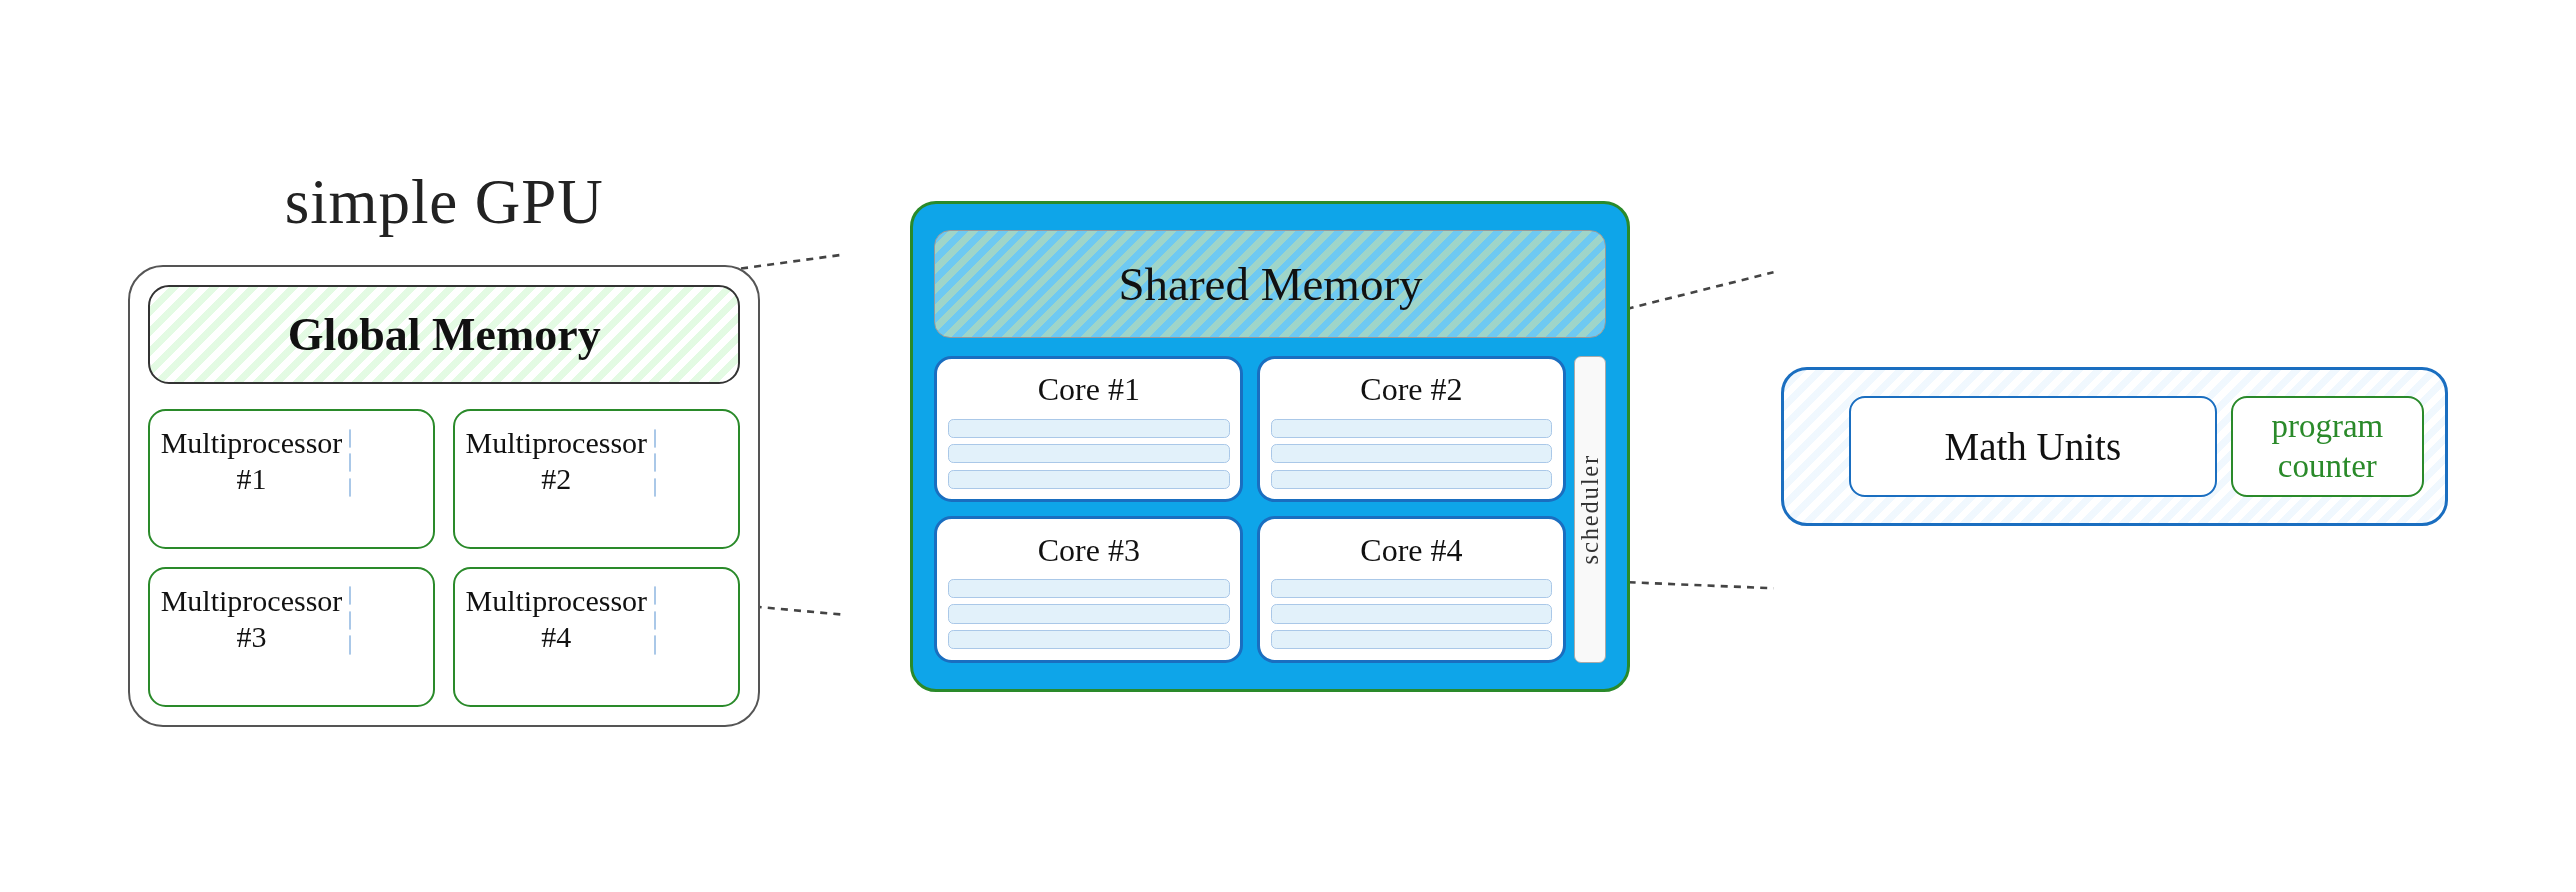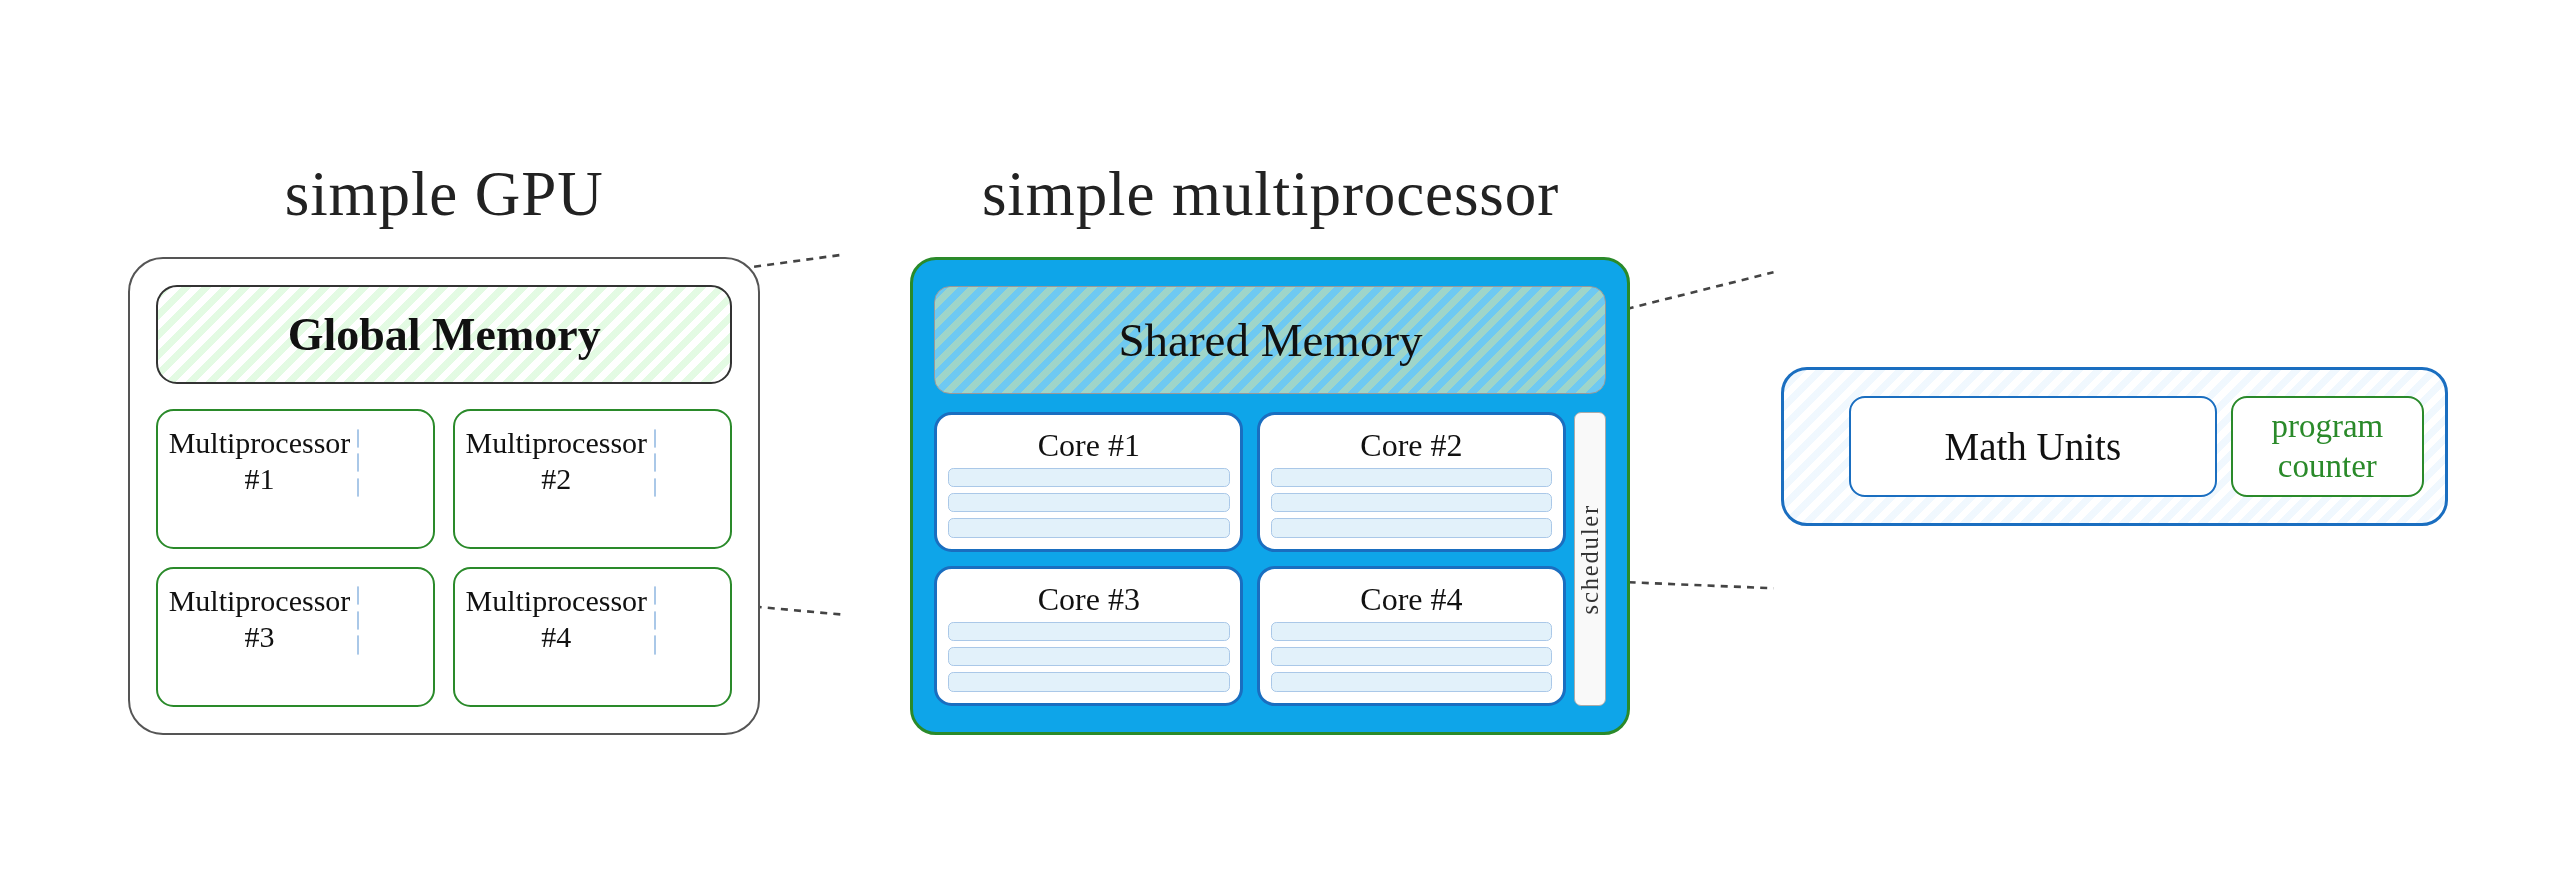--- a/index.html
+++ b/index.html
@@ -37,21 +37,21 @@
     .section-wrapper {
       display: flex;
       flex-direction: column;
       align-items: center;
     }
 
     
     .gpu-outer {
       border: 2.6px solid #555;
       border-radius: 35px;
-      padding: 26px;
+      padding: 18px;
       width: 632px;
       background: white;
       position: relative;
     }
 
     .global-memory-box {
       border: 2.6px solid #333;
       border-radius: 21px;
       background: repeating-linear-gradient(
         -45deg,
@@ -149,20 +149,21 @@
       flex: 1;
     }
 
     .core-box {
       border: 3.5px solid #1a6ec0;
       border-radius: 17.6px;
       padding: 12.3px 10.5px 10.5px 10.5px;
       background: white;
       display: flex;
       flex-direction: column;
+      gap: 7px;
       min-height: 140px;
     }
 
     .core-label {
       font-family: 'Comic Sans MS', cursive;
       font-size: 32px;
       color: #111;
       text-align: center;
     }
 
@@ -357,21 +358,20 @@
             <div class="mp-bar"></div>
             <div class="mp-bar"></div>
             <div class="mp-bar"></div>
           </div>
         </div>
       </div>
     </div>
   </div>
 
   <div class="section-wrapper">
-    <div class="section-title">simple multiprocessor</div>
     <div class="multiprocessor-outer">
       <div class="shared-memory-box">
         <span class="shared-memory-label">Shared Memory</span>
       </div>
       <div class="core-grid-and-scheduler">
         <div class="core-grid">
           <div class="core-box">
             <div class="core-label">Core #1</div>
             <div class="core-sub-bars">
               <div class="core-bar"></div>

